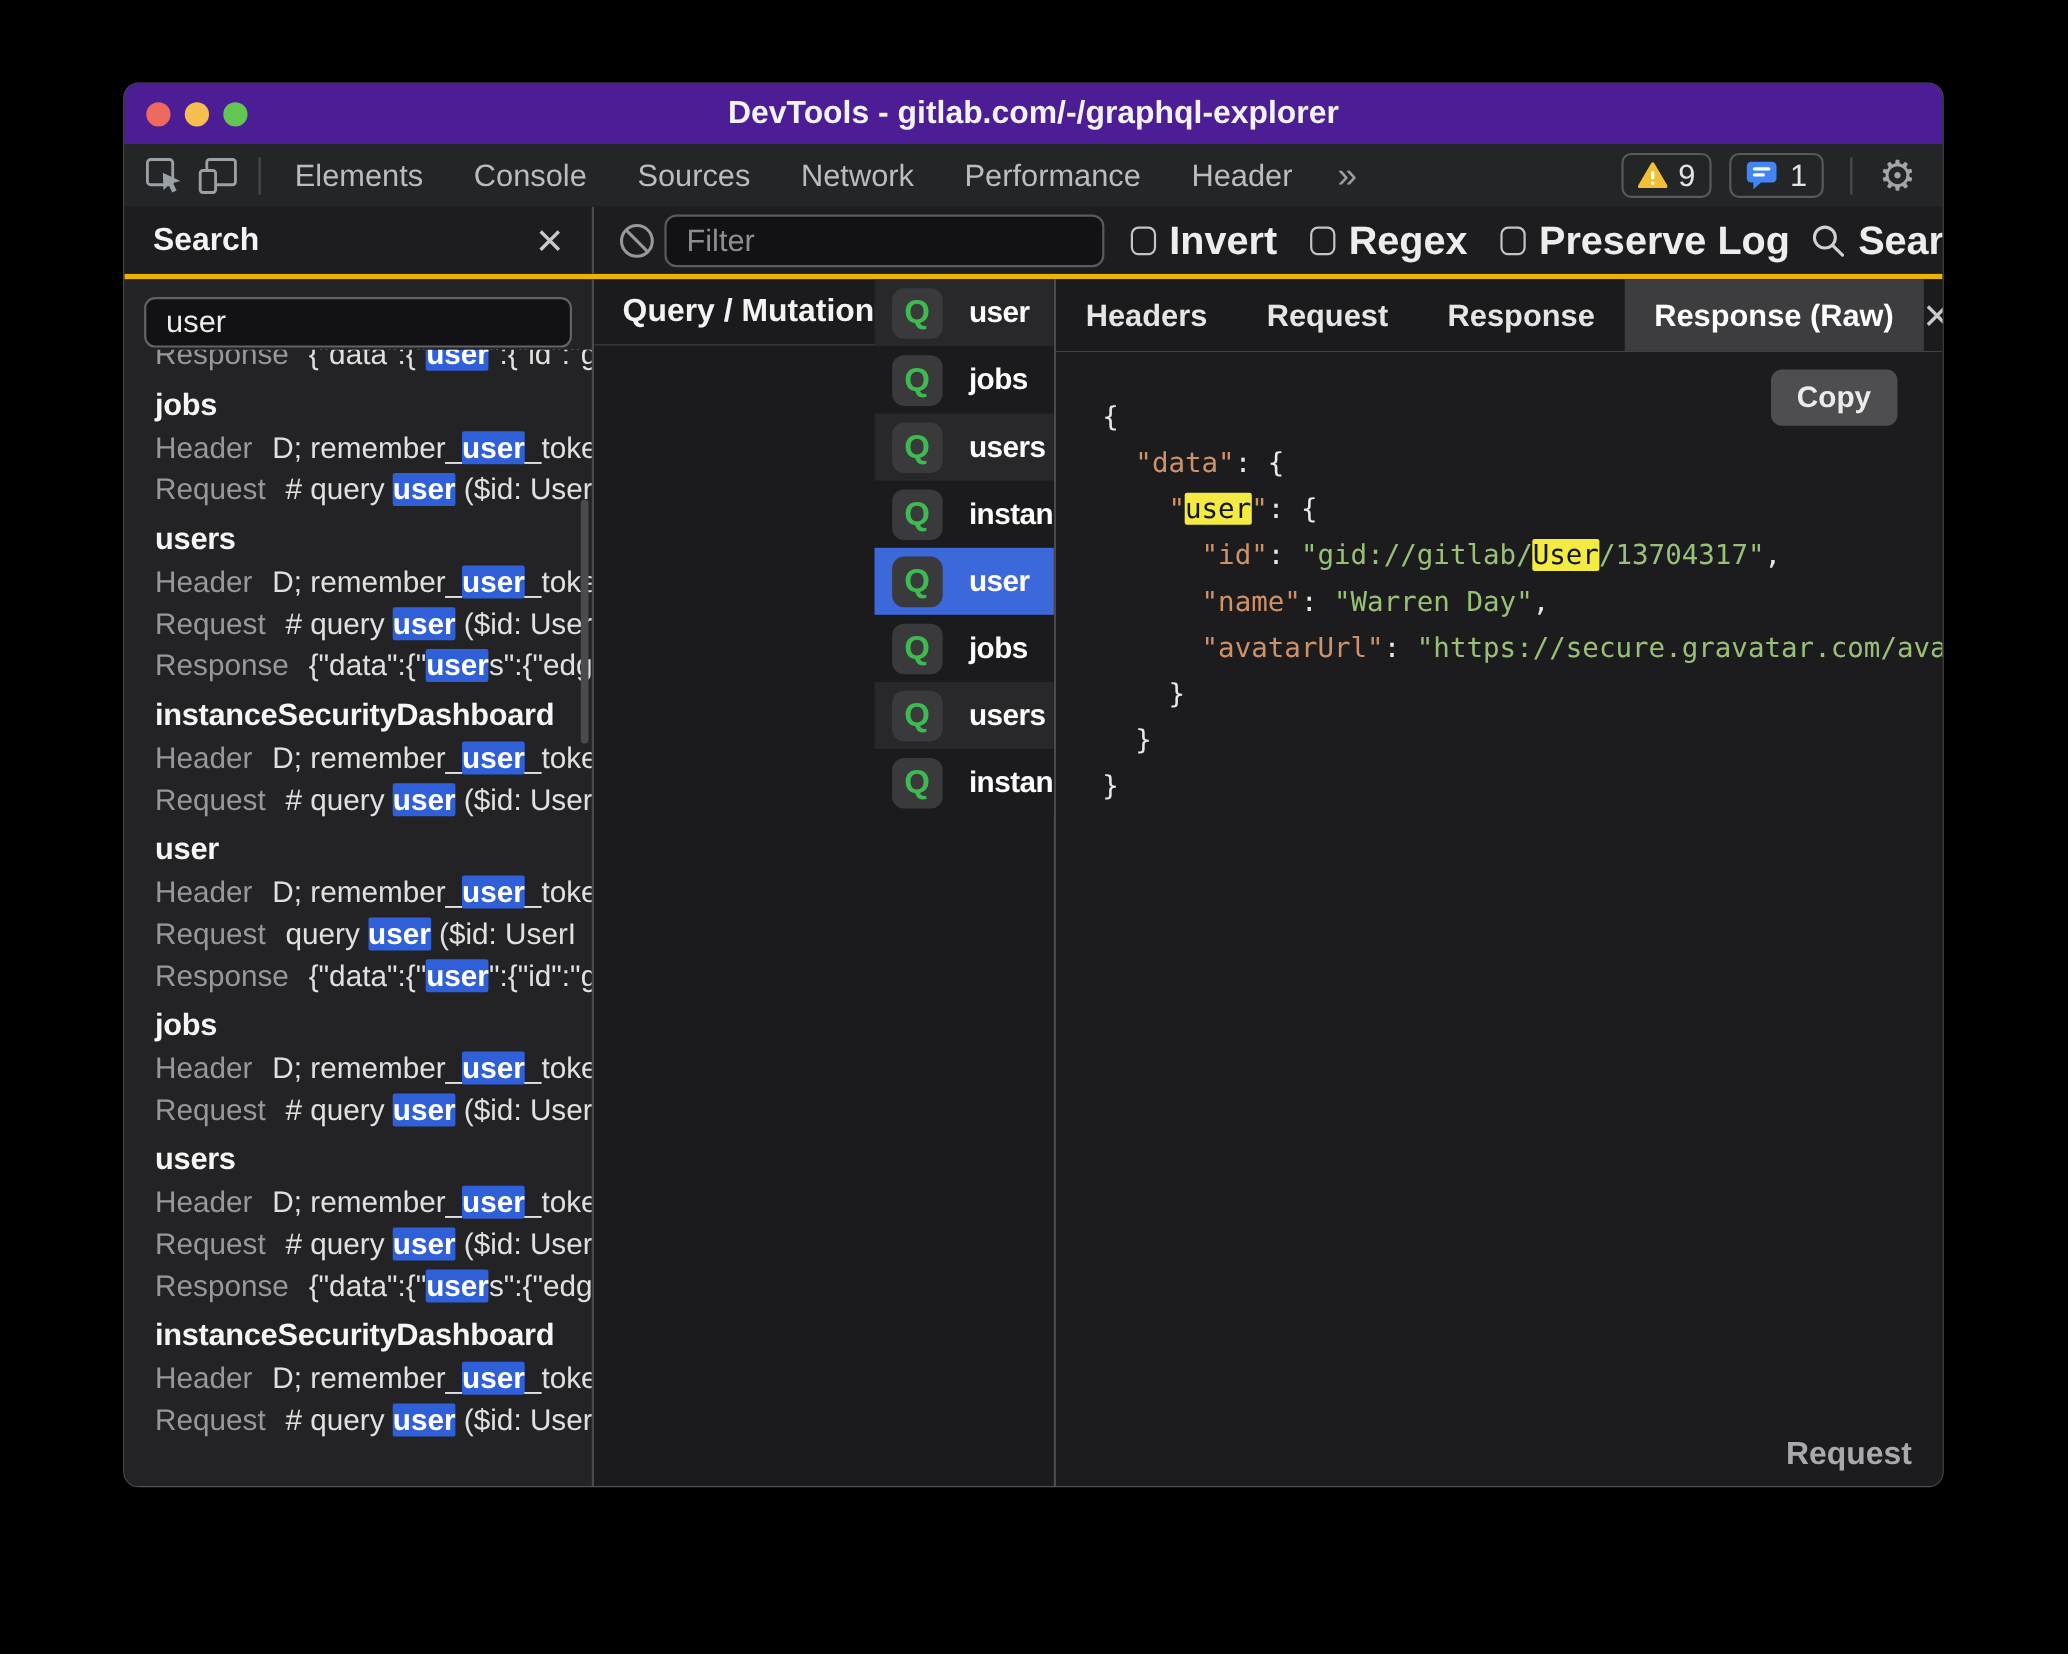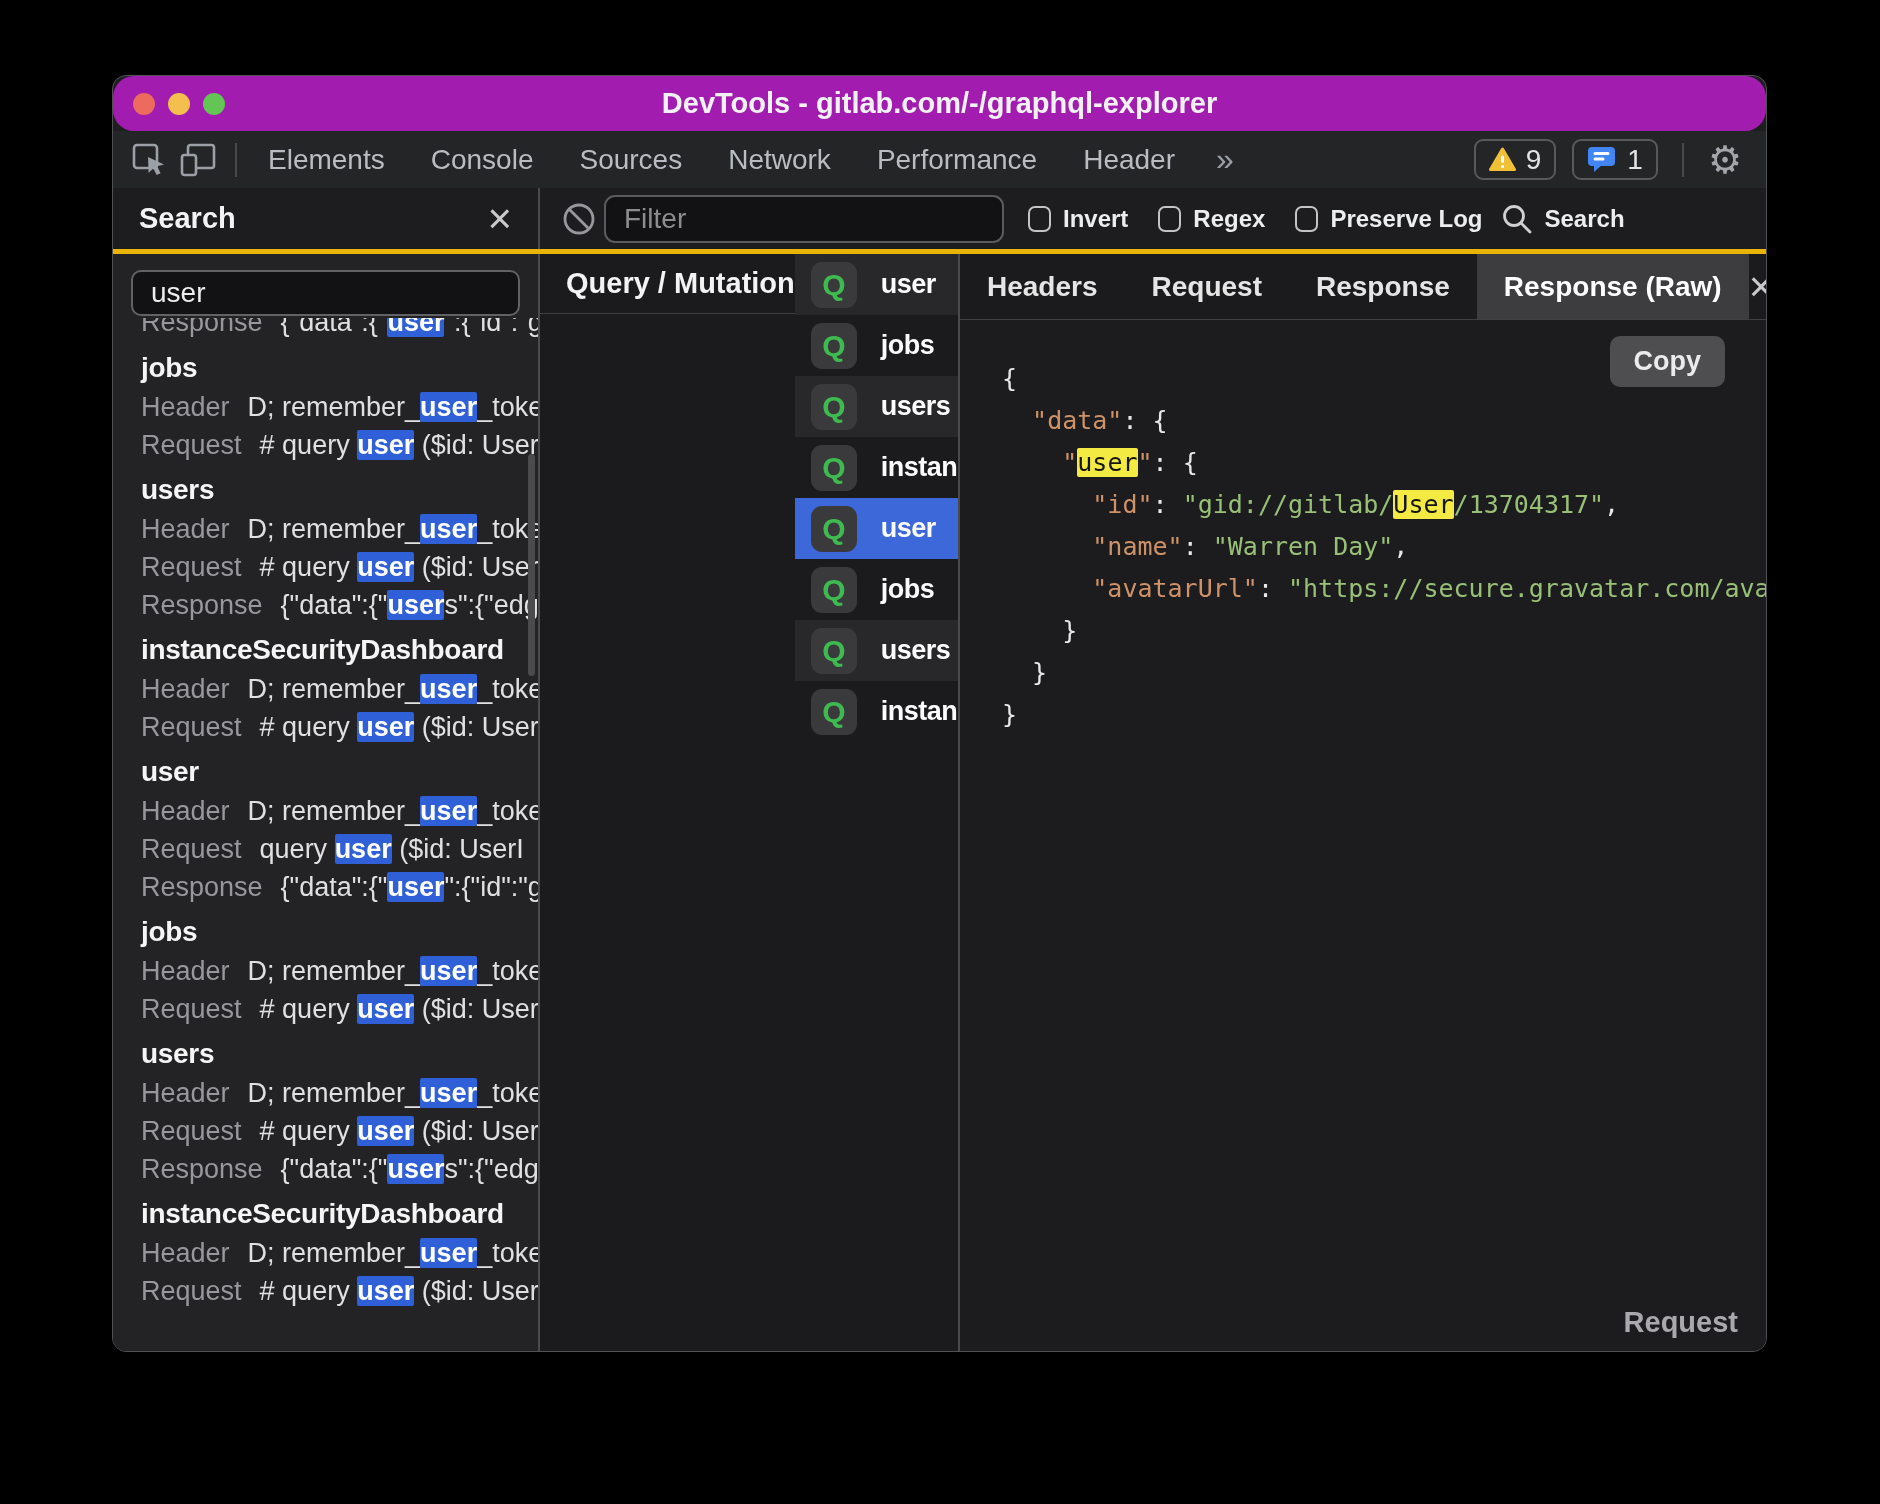--- a/index.html
+++ b/index.html
@@ -4,21 +4,21 @@
 <style>
   * { box-sizing: border-box; margin: 0; padding: 0; }
   html,body { width:1880px; height:1504px; background:#000; overflow:hidden;
               font-family:"Liberation Sans", sans-serif; }
 
   .window { position:absolute; left:112px; top:75px; width:1655px; height:1277px;
             background:#1e1e20; border:1px solid #515154; border-radius:14px;
             overflow:hidden; display:flex; flex-direction:column; }
 
   
-  .titlebar { height:55px; background:#a21caf; position:relative; flex:0 0 auto;border-radius:21px; }
+  .titlebar { height:55px; background:#4c1d95; position:relative; flex:0 0 auto; }
   .lights { position:absolute; left:20px; top:0; height:55px; display:flex; align-items:center; gap:13px; }
   .light { width:22px; height:22px; border-radius:50%; }
   .light.red { background:#ed6a5e; } .light.yellow { background:#f5bf4f; } .light.green { background:#62c554; }
   .win-title { position:absolute; left:0; right:0; top:0; height:55px; display:flex;
                align-items:center; justify-content:center; color:#f1f2f3; font-size:29px; font-weight:700; }
 
   
   .tabbar { height:57px; background:#232527; display:flex; align-items:stretch; flex:0 0 auto; }
   .tb-icons { display:flex; align-items:center; padding-left:16px; gap:8px; }
   .tb-sep { width:2px; height:34px; background:#4a4a4c; margin:0 8px; align-self:center; }
@@ -39,21 +39,21 @@
   .hb-title { color:#f3f3f4; font-size:29px; font-weight:700; }
   .close-x { color:#c9c9cb; font-size:42px; line-height:1; font-weight:400; }
   .hb-toolbar { flex:1; display:flex; align-items:center; padding-left:20px; gap:6px; overflow:hidden; }
   .filter-input { width:400px; height:48px; background:#121214; border:2px solid #5b5b5d; border-radius:11px;
                   color:#ededee; font-size:28px; padding:0 18px; outline:none;
                   font-family:"Liberation Sans", sans-serif; }
   .filter-input::placeholder { color:#8d8d90; }
   .cb-group { display:flex; align-items:center; gap:30px; margin-left:18px; }
   .cb-wrap { display:flex; align-items:center; gap:12px; }
   .cb-box { width:23px; height:26px; border:2.5px solid #c4c4c6; border-radius:7px; display:inline-block; }
-  .cb-label { color:#eceded; font-size:24px; font-weight:600; white-space:nowrap; }
+  .cb-label { color:#eceded; font-size:36px; font-weight:600; white-space:nowrap; }
   .tb-search { display:flex; align-items:center; gap:10px; margin-left:12px; }
   .tb-search .cb-label { font-weight:600; }
 
   
   .content { flex:1; display:flex; min-height:0; }
 
   
   .panel-left { width:427px; flex:0 0 auto; border-right:2px solid #4a4a4d; background:#232325;
                 display:flex; flex-direction:column; overflow:hidden; position:relative; }
   .search-input { margin:16px 18px 2px 18px; height:46px; background:#121214; border:2px solid #626264;

